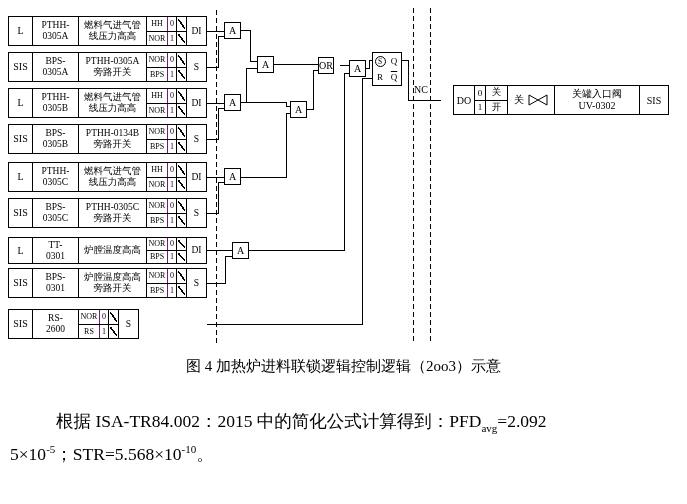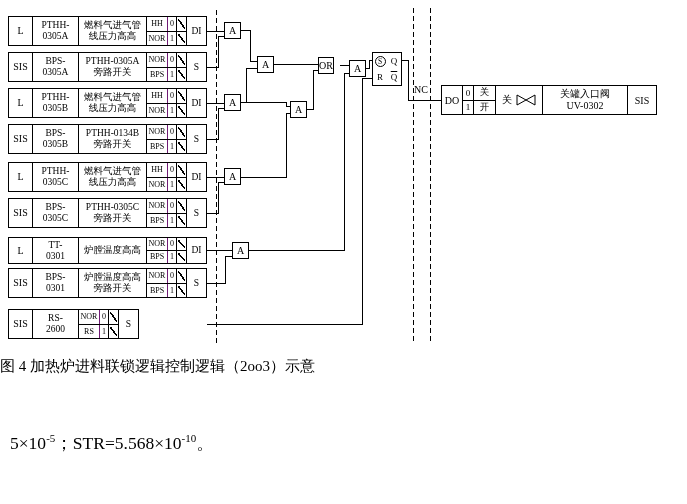--- a/index.html
+++ b/index.html
@@ -24,32 +24,32 @@
   .io{width:21px;font-size:9.5px}
   .gate{position:absolute;width:17px;height:17px;border:1px solid #000;background:#fff;display:flex;align-items:center;justify-content:center;font-size:10px}
   .orgate{width:16px}
   .latch{position:absolute;left:372px;top:52px;width:30px;height:34px;border:1px solid #000;background:#fff;
     display:grid;grid-template-columns:1fr 1fr;grid-template-rows:1fr 1fr;align-items:center;justify-items:center;font-size:9px}
   .scircle{width:11px;height:11px;border:1px solid #000;border-radius:50%;display:flex;align-items:center;justify-content:center;font-size:7.5px}
   .qbar{text-decoration:overline}
   .nc{position:absolute;left:414px;top:84px;font-size:10px}
   .outchain{position:absolute;left:441px;top:85px;height:30px;display:flex}
   .obox{border:1px solid #000;margin-left:-1px;background:#fff;display:flex;align-items:center;justify-content:center;text-align:center;font-size:10px}
-  .obox:first-child{margin-left:0}
+  .obox:first-child{margin-left:12px}
   .otable{flex-direction:column;align-items:stretch;justify-content:stretch;padding:0}
   .orow{flex:1;display:flex;align-items:stretch}
   .orow + .orow{border-top:1px solid #000}
   .ov{width:11px;border-right:1px solid #000;display:flex;align-items:center;justify-content:center;font-size:9px}
   .oa{flex:1;display:flex;align-items:center;justify-content:center;font-size:9.5px}
   .act{gap:4px}
   .namebox{flex-direction:column;justify-content:center;font-size:10px;line-height:1.25}
-  .caption{position:absolute;top:357px;left:0;width:100%;text-align:left;font-size:15px}
+  .caption{position:absolute;top:357px;left:0;width:100%;text-align:center;font-size:15px}
   .para{position:absolute;top:410px;left:10px;right:10px;font-size:17.5px;line-height:1.3}
   .pline1{text-indent:46px}
-  .pline2{margin-top:21px}
+  .pline2{margin-top:7px}
   sub{font-size:11px}
   sup{font-size:11px}
 </style>
 </head>
 <body>
 
 <div class="page">
   <div class="diagram">
 
     <svg class="wires" width="687" height="350">
@@ -343,15 +343,16 @@
         <div>关罐入口阀</div>
         <div>UV-0302</div>
       </div>
       <div class="obox" style="width:30px">SIS</div>
     </div>
   </div>
 
   <div class="caption">图 4 加热炉进料联锁逻辑控制逻辑（2oo3）示意</div>
 
   <div class="para">
+    <div class="pline1"><span>根据 ISA-TR84.002：2015 中的简化公式计算得到：PFD</span><sub>avg</sub><span>=2.092</span></div>
     <div class="pline2"><span>5×10</span><sup>-5</sup><span>；STR=5.568×10</span><sup>-10</sup><span>。</span></div>
   </div>
 </div>
 
 </body></html>

